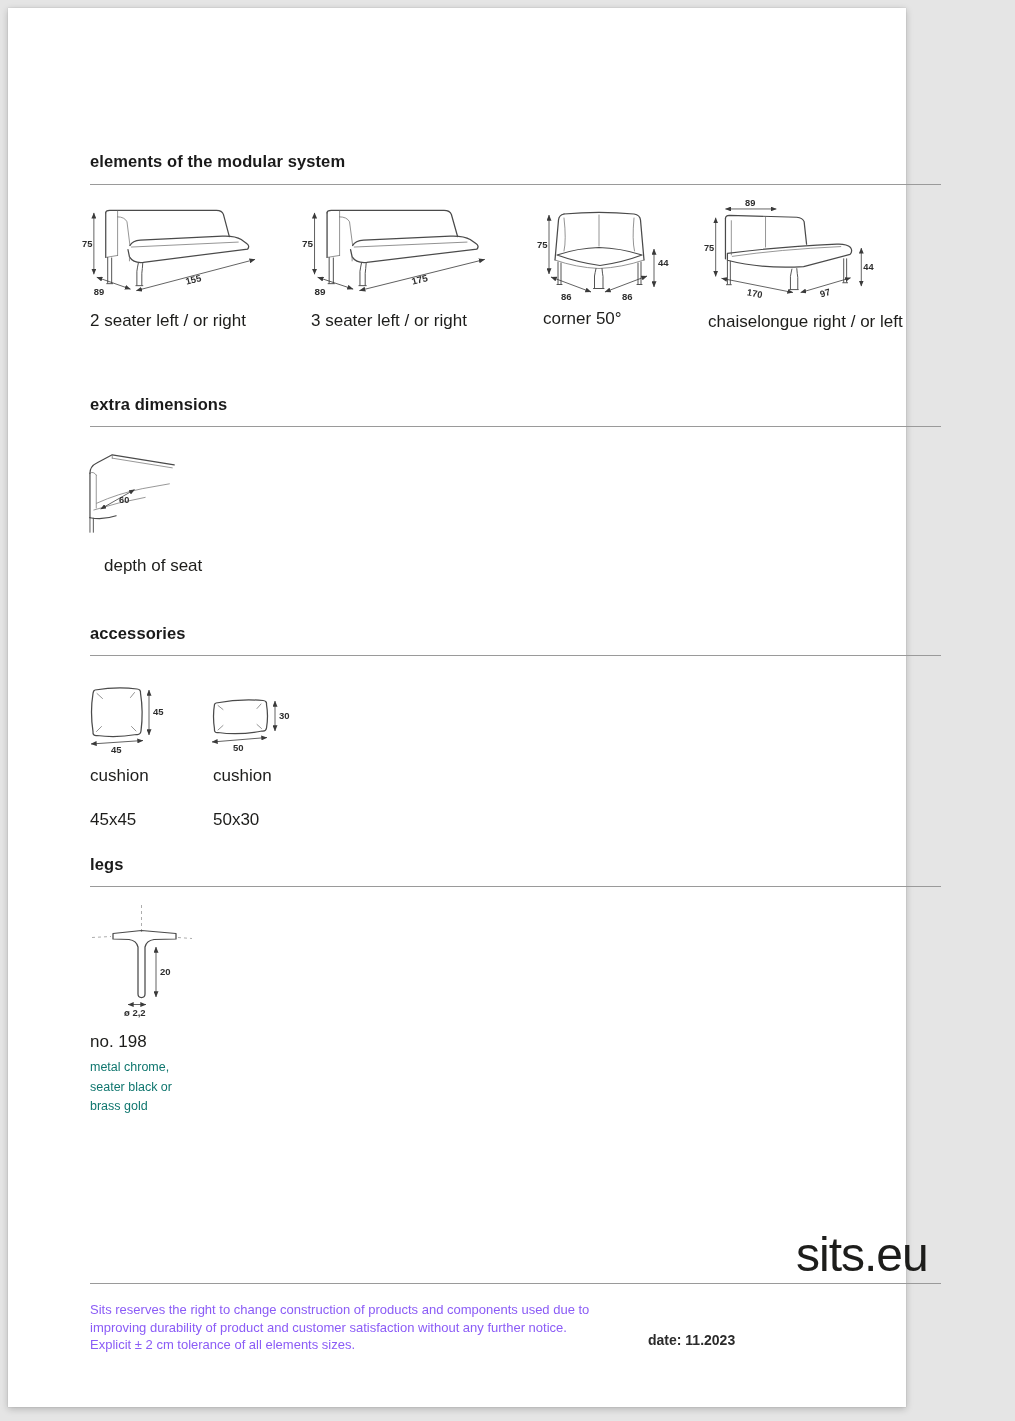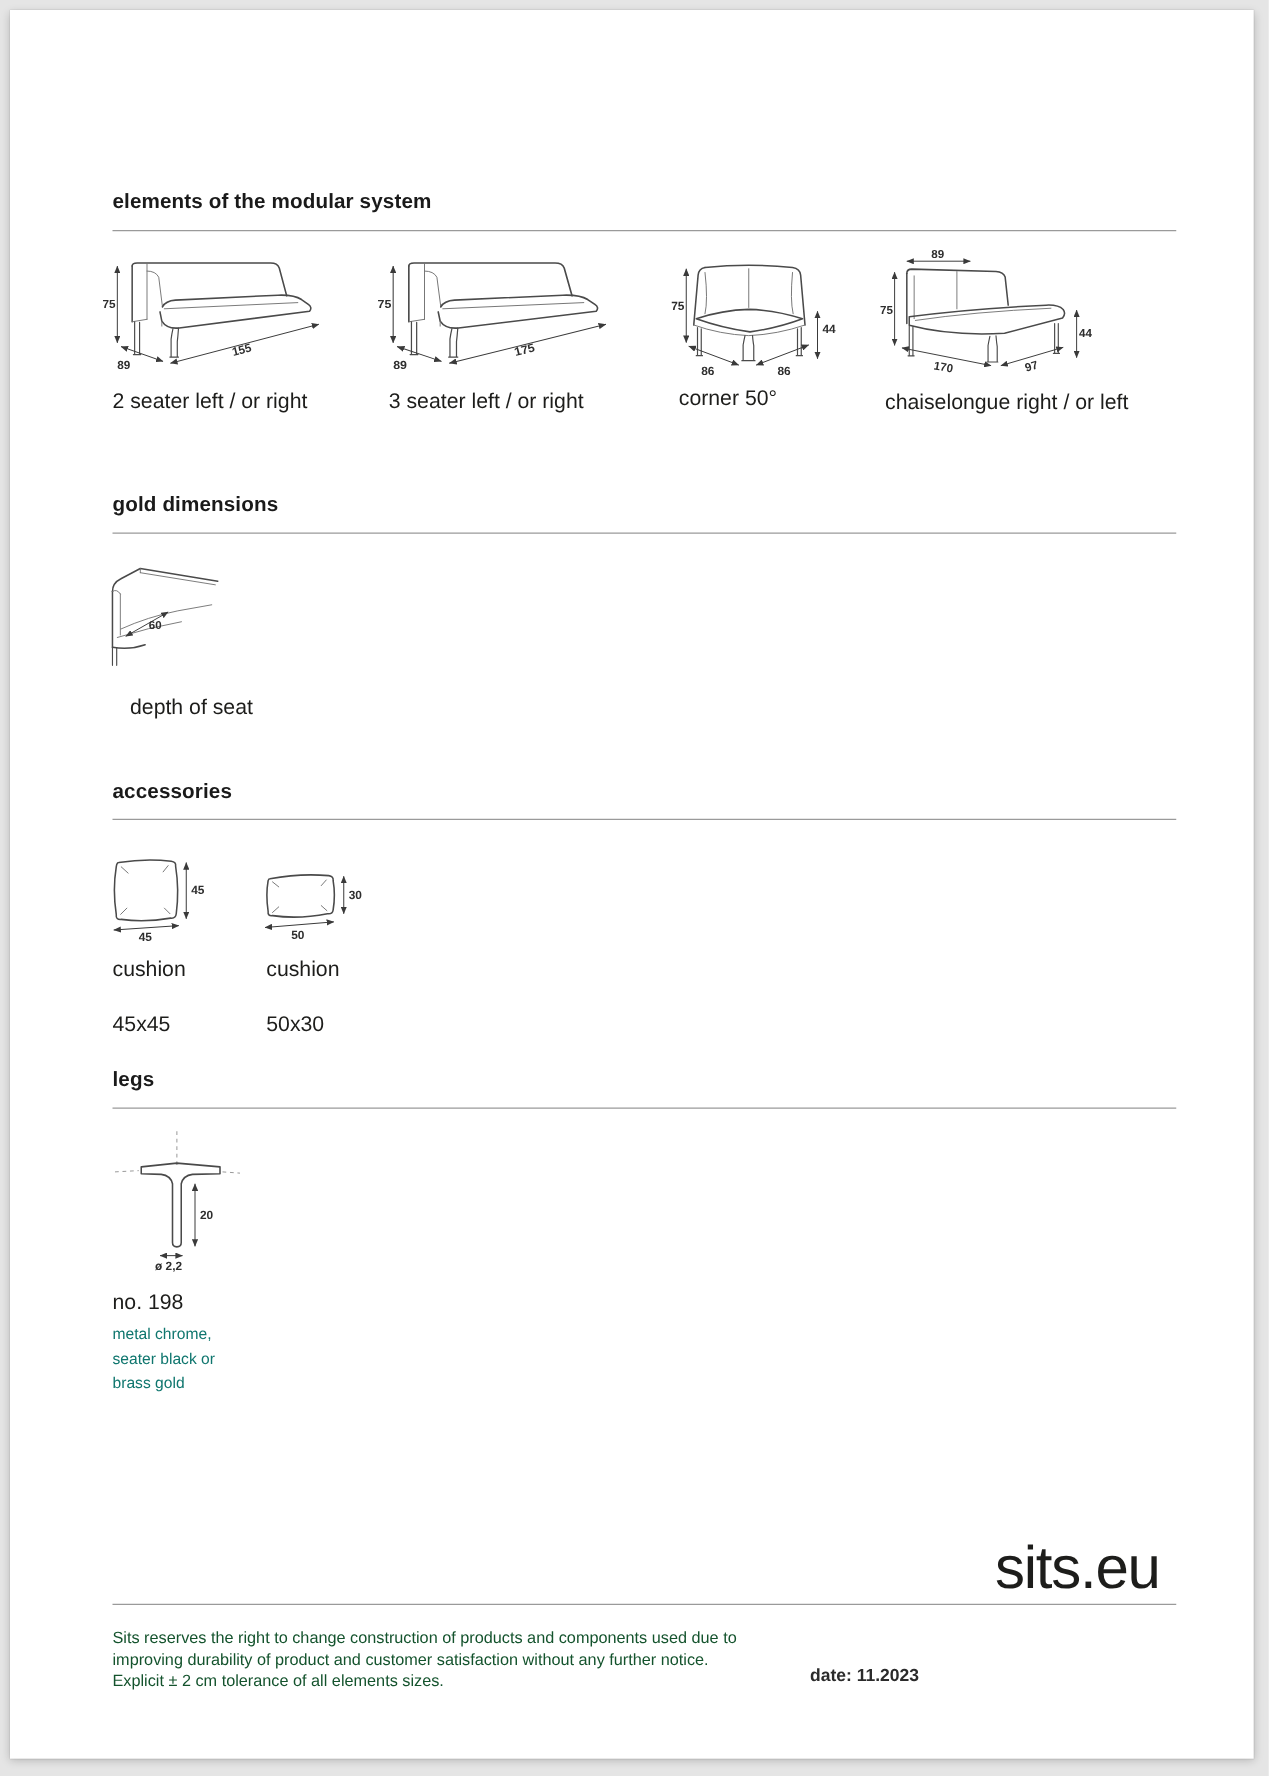--- a/index.html
+++ b/index.html
@@ -6,21 +6,21 @@
   body{
     width:1015px;height:1421px;
     background:#e5e5e5;
     font-family:"Liberation Sans",sans-serif;
     color:#1d1d1b;
     position:relative;
     overflow:hidden;
   }
   .page{
     position:absolute;left:8px;top:8px;
-    width:995px;height:1399px;
+    width:898px;height:1399px;
     background:#ffffff;
     box-shadow:0 2px 7px rgba(0,0,0,.22), 0 0 1px rgba(0,0,0,.2);
   }
   .sec-title{
     position:absolute;left:82px;margin:0;
     font-size:16.5px;font-weight:700;color:#1a1a1a;
     letter-spacing:.1px;
   }
   .rule{
     position:absolute;left:82px;width:851px;height:1px;
@@ -33,21 +33,21 @@
   .fig{position:absolute;font-weight:bold;}
   
   .art .o{fill:none;stroke:#4a4a4a;stroke-width:1.25;stroke-linecap:round;stroke-linejoin:round;}
   .art .i{fill:none;stroke:#707070;stroke-width:.75;stroke-linecap:round;}
   .art .leg{fill:none;stroke:#4a4a4a;stroke-width:.95;stroke-linecap:round;}
   .art .dash{fill:none;stroke:#8a8a8a;stroke-width:.7;stroke-dasharray:3 3;}
   .dim line{stroke:#3a3a3a;stroke-width:.8;}
   .dim text{font-family:"Liberation Sans",sans-serif;font-size:9.5px;fill:#2e2e2e;}
   .footer-disclaimer{
     position:absolute;left:82px;top:1293px;width:505px;
-    font-size:13px;line-height:17.5px;color:#14532d;
+    font-size:13px;line-height:17.5px;color:#8b5cf6;
   }
   .footer-date{
     position:absolute;left:640px;top:1324px;
     font-size:14px;color:#2b2b2b;font-weight:bold;
   }
   .footer-logo{
     position:absolute;left:788px;top:1219px;
     font-size:48px;font-weight:400;letter-spacing:-1px;color:#1d1d1b;
   }
   .legs-model{
@@ -171,21 +171,21 @@
         <text x="165" y="73">44</text>
         <line x1="20" y1="82" x2="93" y2="96.5" marker-start="url(#arw)" marker-end="url(#arw)"></line>
         <text x="46" y="101" transform="rotate(10 55 98)">170</text>
         <line x1="101" y1="96.5" x2="152" y2="81.5" marker-start="url(#arw)" marker-end="url(#arw)"></line>
         <text x="121" y="100" transform="rotate(-16 127 98)">97</text>
       </g>
     </svg>
   </div>
   <div class="caption" style="left:700px;top:303px">chaiselongue right / or left</div>
 
-  <h2 class="sec-title" style="top:387px">gold dimensions</h2>
+  <h2 class="sec-title" style="top:387px">extra dimensions</h2>
   <div class="rule" style="top:418px"></div>
 
   <div class="fig" style="left:76px;top:440px">
     <svg viewBox="0 0 105 95" width="102" height="92">
       <g class="art">
         <path class="o" d="M6,26 Q6,19 13,15.5 L29,7 L93,17.5"></path>
         <path class="i" d="M29,10.5 L91,20.5 M29,7 L29,10.5"></path>
         <path class="o" d="M6,26 L6,72"></path>
         <path class="i" d="M12.5,28 L12.5,62 M6,26 Q9.5,23.5 12.5,28"></path>
         <path class="i" d="M13,57 Q35,47 60,42 L88,37"></path>

